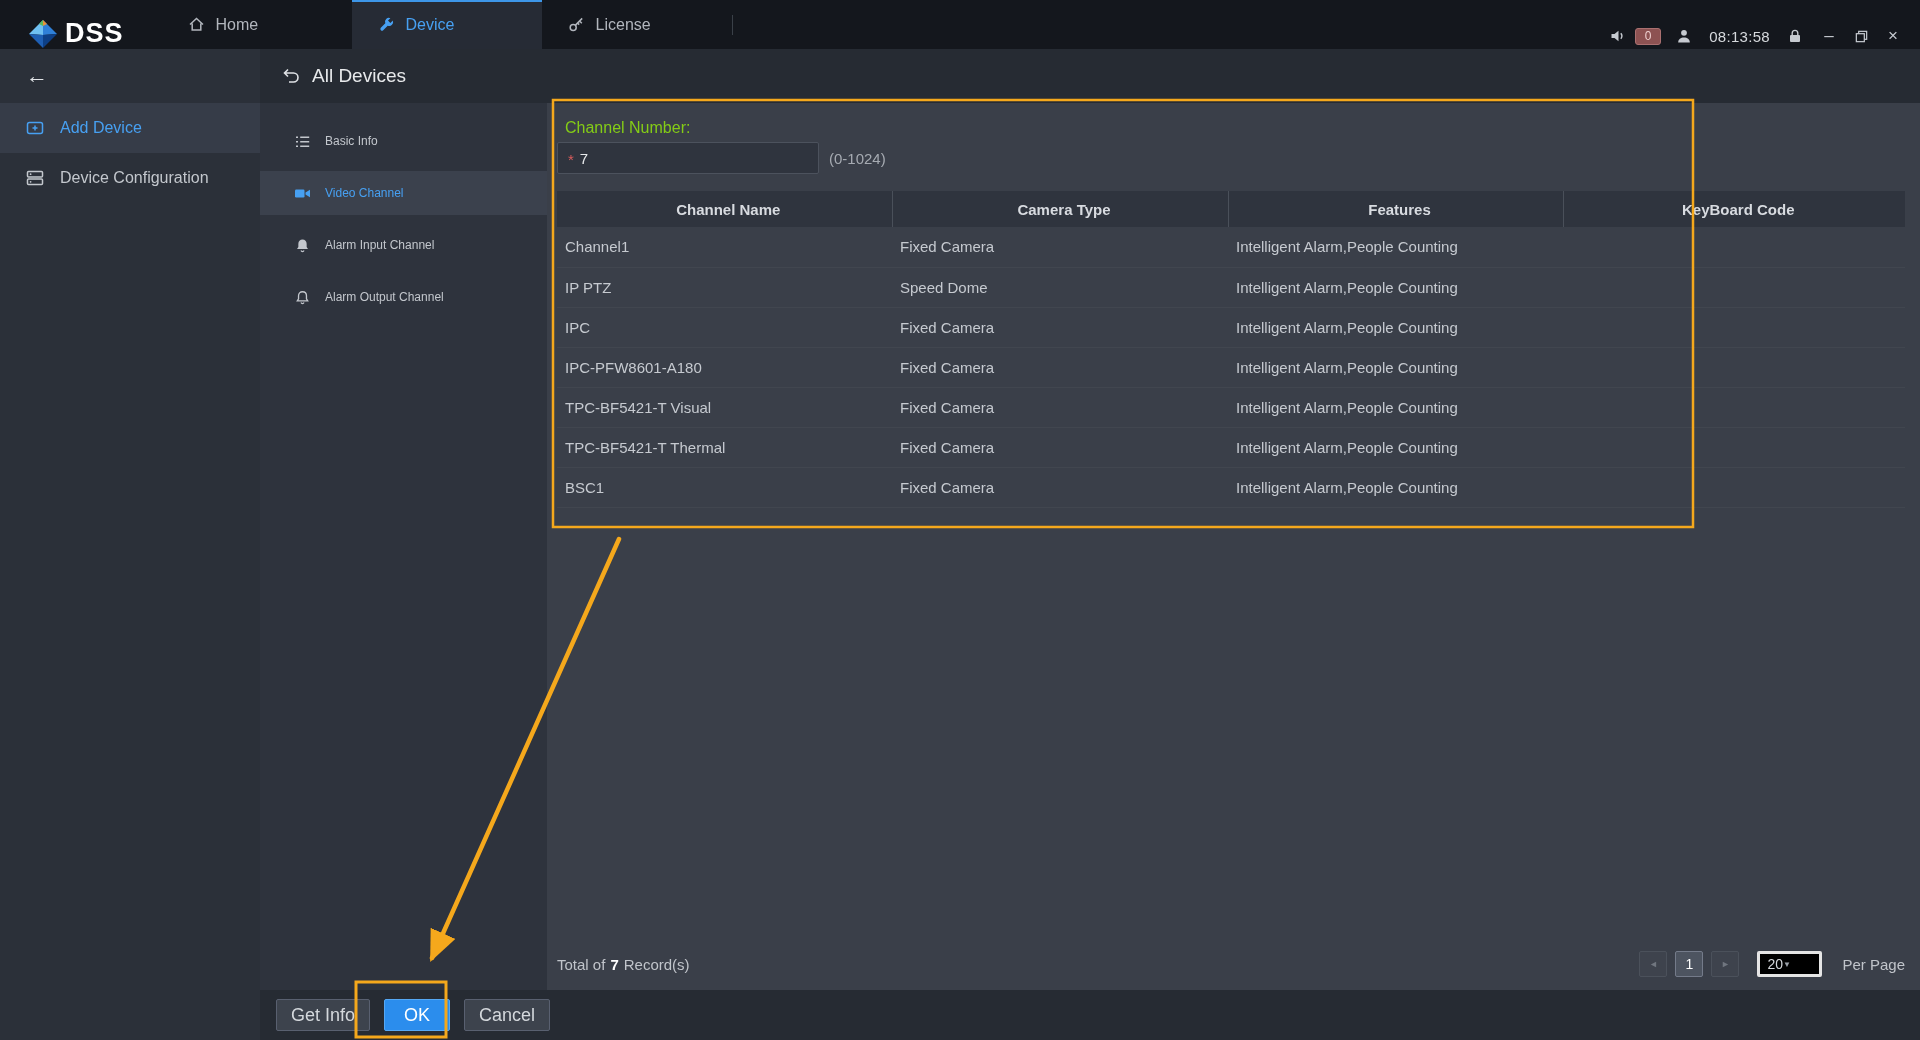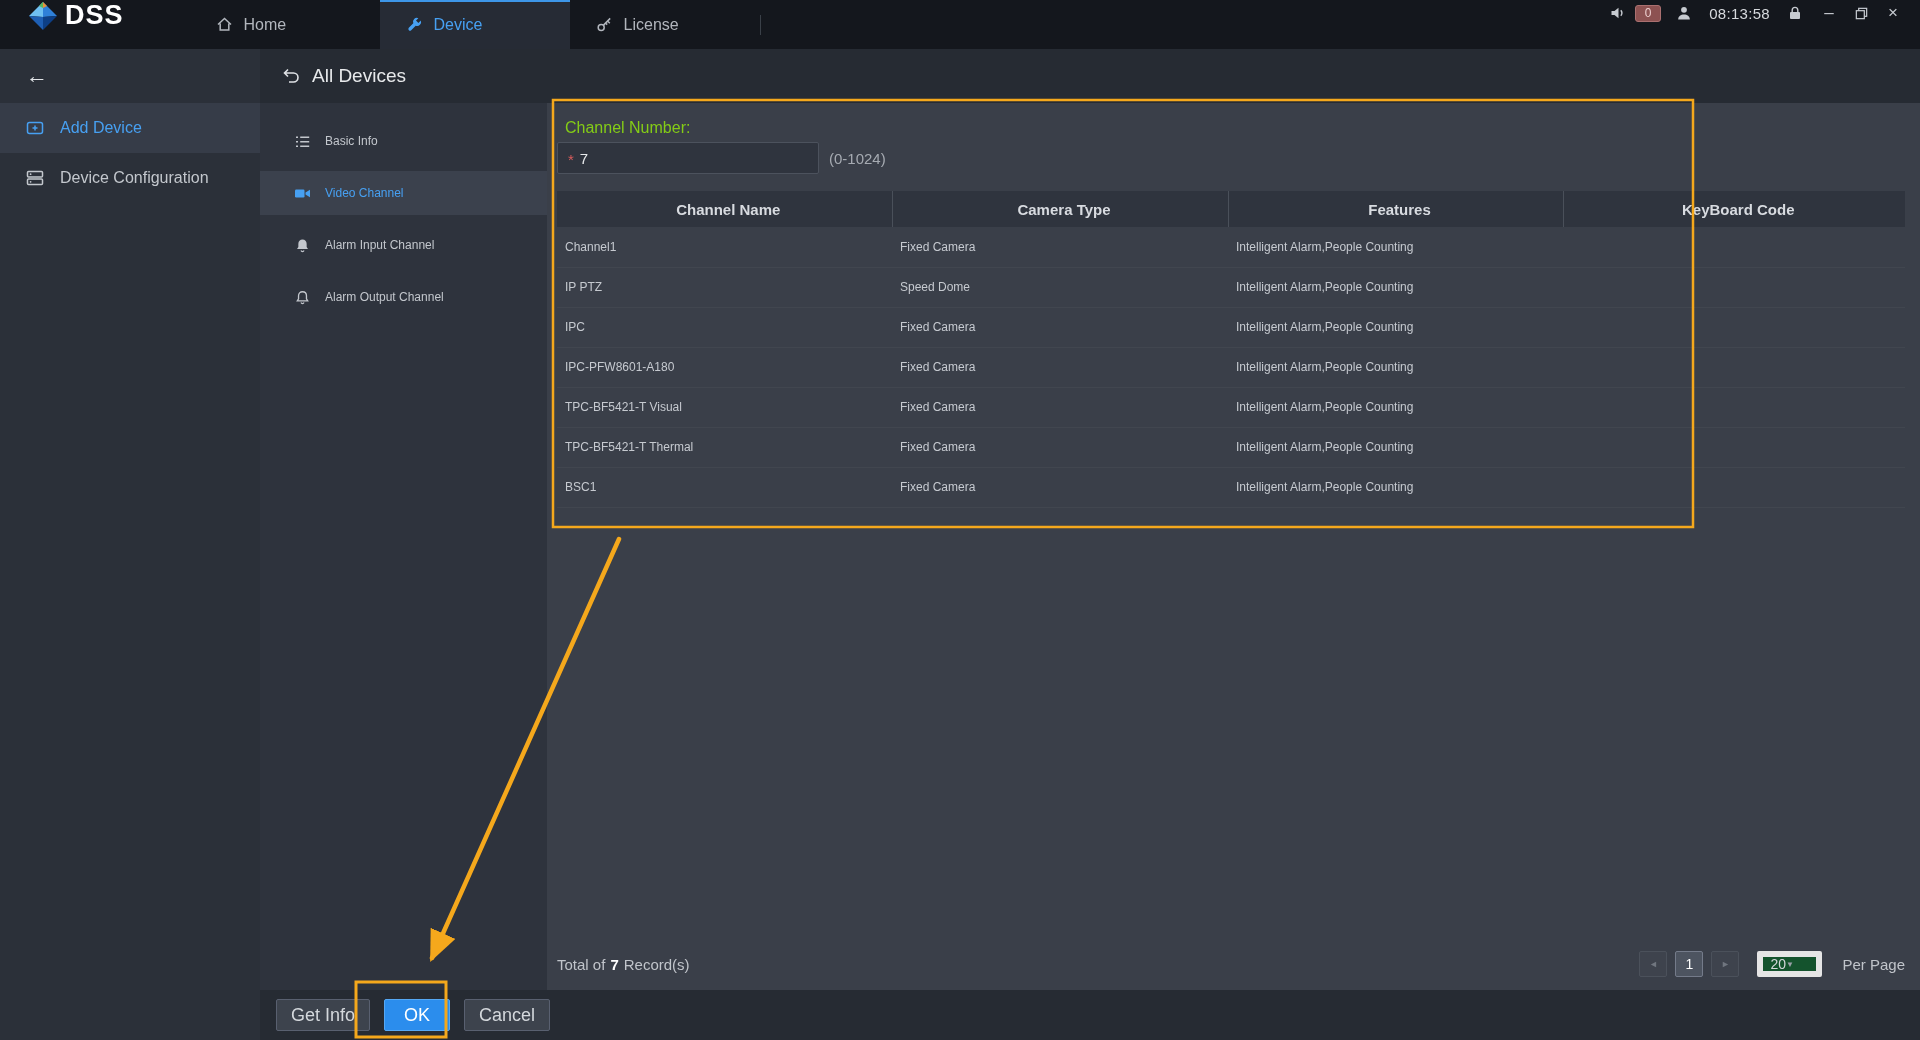--- a/index.html
+++ b/index.html
@@ -1,21 +1,21 @@
 <!DOCTYPE html>
 <html><head>
 <meta charset="utf-8">
 <style>
   * { margin:0; padding:0; box-sizing:border-box; }
   html,body { width:1920px; height:1040px; background:#000; }
   body { font-family:"Liberation Sans","DejaVu Sans",sans-serif; color:#cfd3d9; overflow:hidden; }
   .window { position:relative; width:1920px; height:1040px; background:#262a32; overflow:hidden; }
 
   
-  .topbar { position:absolute; left:0; top:0; width:1920px; height:49px; background:#14171d; display:flex; align-items:flex-start; z-index:5;gap:28px; }
+  .topbar { position:absolute; left:0; top:0; width:1920px; height:49px; background:#14171d; display:flex; align-items:flex-end; z-index:5; }
   .logo { display:flex; align-items:center; gap:7px; margin-left:28px; }
   .logo-text { font-size:27px; font-weight:bold; color:#ffffff; letter-spacing:1px; }
   .tabs { display:flex; height:100%; margin-left:38px; align-items:stretch; }
   .tab { width:190px; display:flex; align-items:center; gap:11px; padding-left:26px; font-size:16px; color:#b2b6bd; position:relative; cursor:default; }
   .tab svg { flex:0 0 auto; }
   .tab.active { background:#262b35; color:#47a0f2; box-shadow:inset 0 2px 0 #3d96e8; }
   .tab-sep { width:1px; height:20px; background:#3a4048; align-self:center; }
   .topbar-right { margin-left:auto; display:flex; align-items:center; margin-right:14px; }
   .tb-ico { display:flex; align-items:center; justify-content:center; color:#c6cad0; margin:0 7px; }
   .badge { min-width:26px; height:17px; margin-left:1px; margin-right:8px; background:#8d5252; border:1px solid #aa7070; border-radius:3px; color:#eed0d0; font-size:12px; display:flex; align-items:center; justify-content:center; padding:0 4px; }
@@ -43,28 +43,28 @@
   .input-row { position:absolute; left:10px; top:39px; display:flex; align-items:center; }
   .text-input { width:262px; height:32px; background:#2f343e; border:1px solid #4c525d; border-radius:2px; display:flex; align-items:center; padding-left:10px; }
   .req { color:#d85c5c; font-size:15px; margin-right:6px; margin-top:3px; }
   .text-input input { background:transparent; border:none; outline:none; color:#e8eaec; font-size:15px; width:220px; font-family:inherit; }
   .hint { font-size:15px; color:#a6abb2; margin-left:10px; }
 
   .table-wrap { position:absolute; left:10px; right:15px; top:88px; }
   table { width:100%; border-collapse:collapse; table-layout:fixed; }
   thead th { height:36px; background:#2f343e; font-size:15px; font-weight:bold; color:#d8dbe0; text-align:center; padding-left:8px; border-right:1px solid #4a505a; }
   thead th:last-child { border-right:none; }
-  tbody td { height:40px; font-size:12px; color:#c6cad0; padding-left:8px; border-bottom:1px solid #41464f; overflow:hidden; white-space:nowrap; }
+  tbody td { height:40px; font-size:15px; color:#c6cad0; padding-left:8px; border-bottom:1px solid #41464f; overflow:hidden; white-space:nowrap; }
 
   .pagination-row { position:absolute; left:10px; right:15px; bottom:12px; height:28px; display:flex; align-items:center; font-size:15px; color:#c0c4ca; }
   .total-count { color:#ffffff; font-weight:bold; margin:0 5px; }
   .pg-right { margin-left:auto; display:flex; align-items:center; }
   .pg-btn { width:28px; height:26px; background:#3e434d; border:1px solid #4b515b; border-radius:2px; display:flex; align-items:center; justify-content:center; font-size:9px; color:#70767f; margin-left:8px; cursor:default; }
   .pg-current { width:28px; height:26px; background:#4d5460; border:1px solid #747b8a; border-radius:2px; display:flex; align-items:center; justify-content:center; font-size:14px; color:#ffffff; margin-left:8px; }
-  .pg-select { width:65px; height:26px; background:#14532d; border:6px solid #e5e5e5; border-radius:2px; display:flex; align-items:center; padding:0 7px; font-size:14px; color:#d4d7db; margin-left:18px; cursor:default; }
+  .pg-select { width:65px; height:26px; background:#000000; border:3px solid #e5e5e5; border-radius:2px; display:flex; align-items:center; padding:0 7px; font-size:14px; color:#d4d7db; margin-left:18px; cursor:default; }
   .pg-select .caret { font-size:8px; color:#9aa0a8; }
   .pg-label { margin-left:20px; color:#c0c4ca; }
 
   
   .footbar { position:absolute; left:260px; top:990px; width:1660px; height:50px; background:#262b33; display:flex; align-items:center; padding-left:16px; z-index:3; }
   .btn { height:32px; padding:0 14px; border-radius:2px; font-size:18px; display:flex; align-items:center; justify-content:center; cursor:default; }
   .btn + .btn { margin-left:14px; }
   .btn-default { background:#3d434d; border:1px solid #596070; color:#d4d8dc; }
   .btn-primary { background:#2b8ded; border:1px solid #55a8f5; color:#ffffff; min-width:66px; }
 

